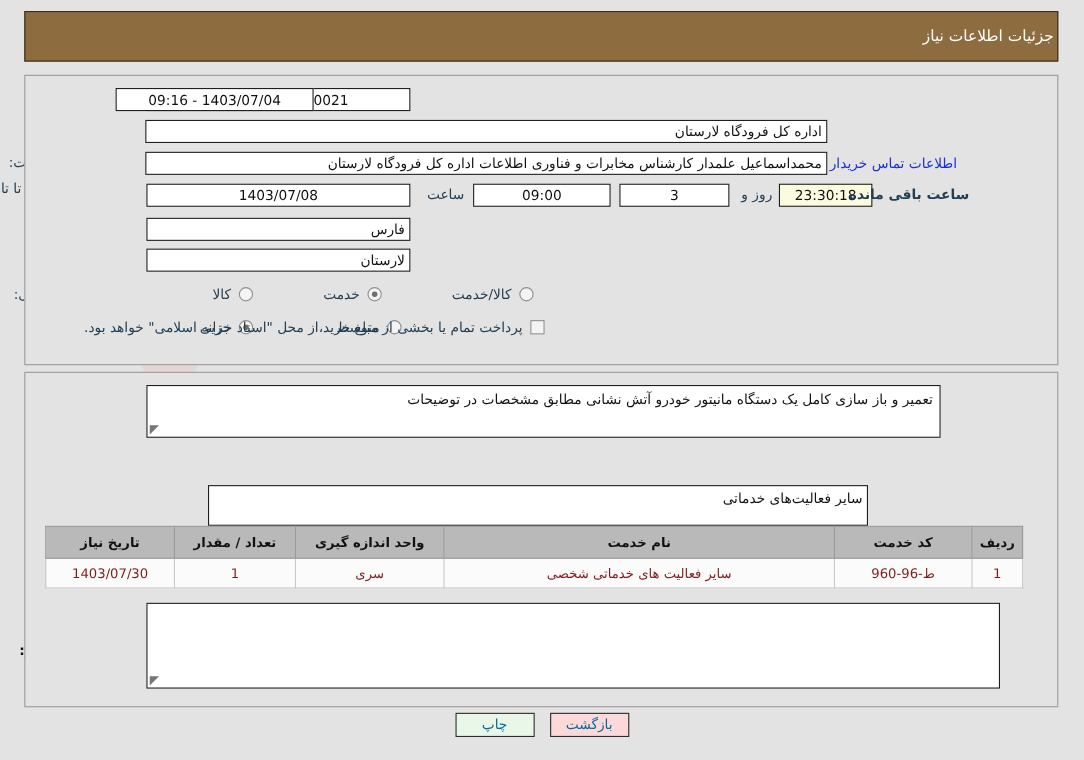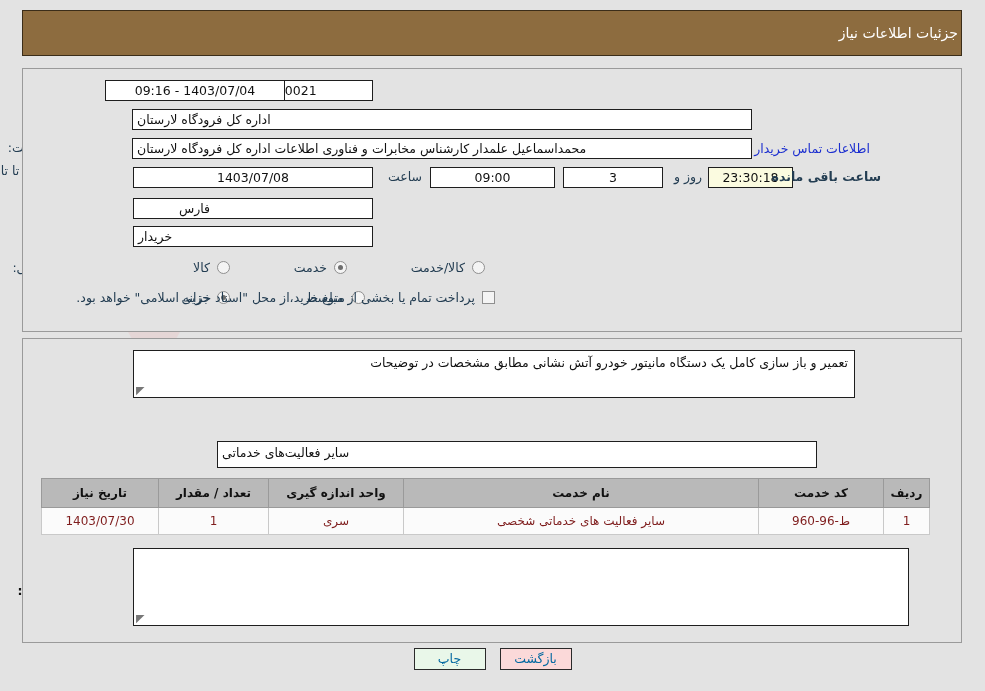--- a/index.html
+++ b/index.html
@@ -140,21 +140,21 @@
     box-sizing: border-box;
     height: 21px;
     line-height: 19px;
     font-size: 12.5px;
     padding: 0 4px;
     color: #111;
     text-align: center;
     overflow: hidden;
     white-space: nowrap;
   }
-  .fld.rt { text-align: left; margin-left: 37px; }
+  .fld.rt { text-align: right; margin-left: 37px; }
   .fld.yellow { background: #fbfbe0; }
   .link {
     color: #1c2fd0;
     font-size: 12.5px;
     text-decoration: none;
     cursor: pointer;
     white-space: nowrap;
   }
   .plain { font-size: 12.5px; color: #233d52; white-space: nowrap; }
 
@@ -332,21 +332,21 @@
 <span class="plain" style="position:absolute; right:104px; top:169px; z-index:1;font-weight:bold;">ساعت باقی مانده</span>
 
 <div class="row" style="right:862px; top:200px;">
   <span class="lbl">استان محل تحویل:</span>
 </div>
 <div class="fld rt" style="position:absolute; right:612px; top:198px; width:240px; z-index:1;padding-left:45px;">فارس</div>
 
 <div class="row" style="right:862px; top:228px;">
   <span class="lbl">شهر محل تحویل:</span>
 </div>
-<div class="fld rt" style="position:absolute; right:612px; top:226px; width:240px; z-index:1;">خریدار</div>
+<div class="fld rt" style="position:absolute; right:612px; top:226px; width:240px; z-index:1;">لارستان</div>
 
 <div class="row" style="right:862px; top:260px;">
   <span class="lbl">طبقه بندی موضوعی:</span>
 </div>
 <div class="opt" style="position:absolute; right:755px; top:260px; z-index:1;">
   <span class="radio"></span>
   <span class="otext">کالا</span>
 </div>
 <div class="opt" style="position:absolute; right:638px; top:260px; z-index:1;">
   <span class="radio on"></span>
@@ -381,21 +381,21 @@
 <div class="ta" style="position:absolute; right:130px; top:350px; width:722px; height:48px; z-index:1;">
   <span>تعمیر و باز سازی کامل یک دستگاه مانیتور خودرو آتش نشانی مطابق مشخصات در توضیحات</span>
   <span class="grip">◥</span>
 </div>
 
 <div class="section-head" style="right:862px; top:418px;">اطلاعات خدمات مورد نیاز</div>
 
 <div class="row" style="right:862px; top:445px;">
   <span class="lbl-b">گروه خدمت:</span>
 </div>
-<div class="fld rt" style="position:absolute; right:168px; top:441px; width:600px; height:27px; line-height:21px; z-index:1;">سایر فعالیت‌های خدماتی</div>
+<div class="fld rt" style="position:absolute; right:196px; top:441px; width:600px; height:37px; line-height:21px; z-index:1;">سایر فعالیت‌های خدماتی</div>
 
 <div class="tbl-wrap">
   <table class="grid">
     <colgroup>
       <col style="width:46px;">
       <col style="width:125px;">
       <col style="width:355px;">
       <col style="width:135px;">
       <col style="width:110px;">
       <col style="width:117px;">

